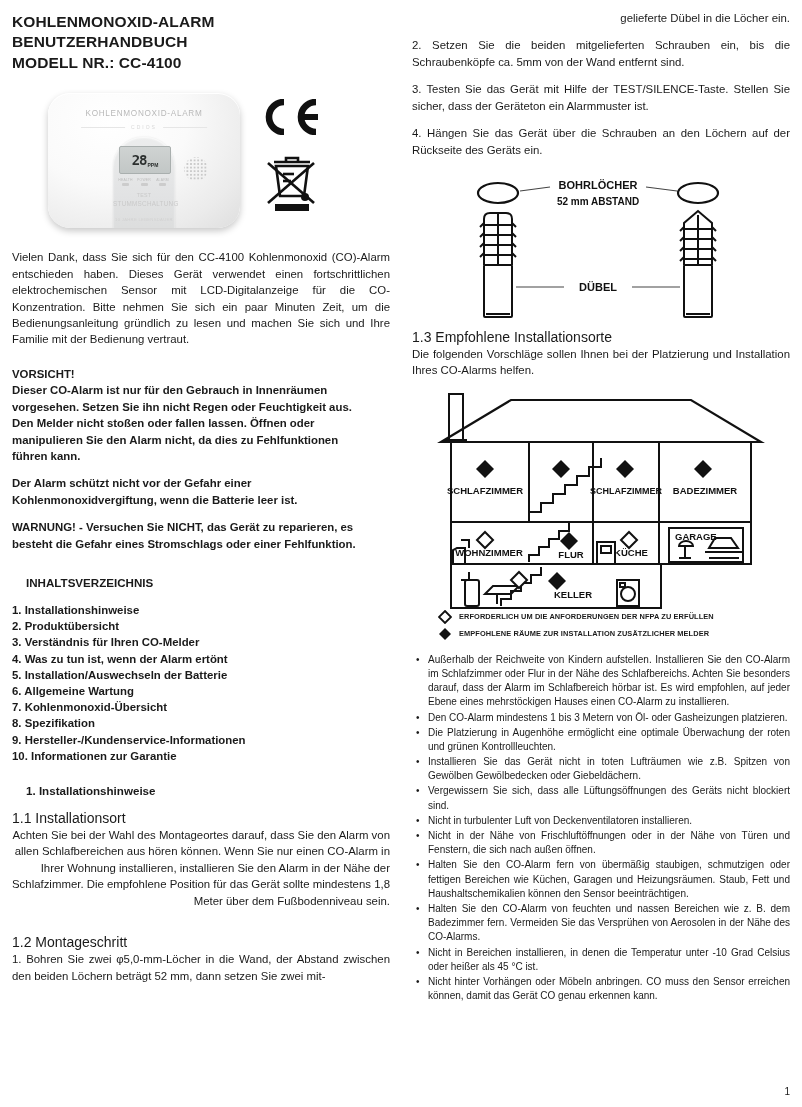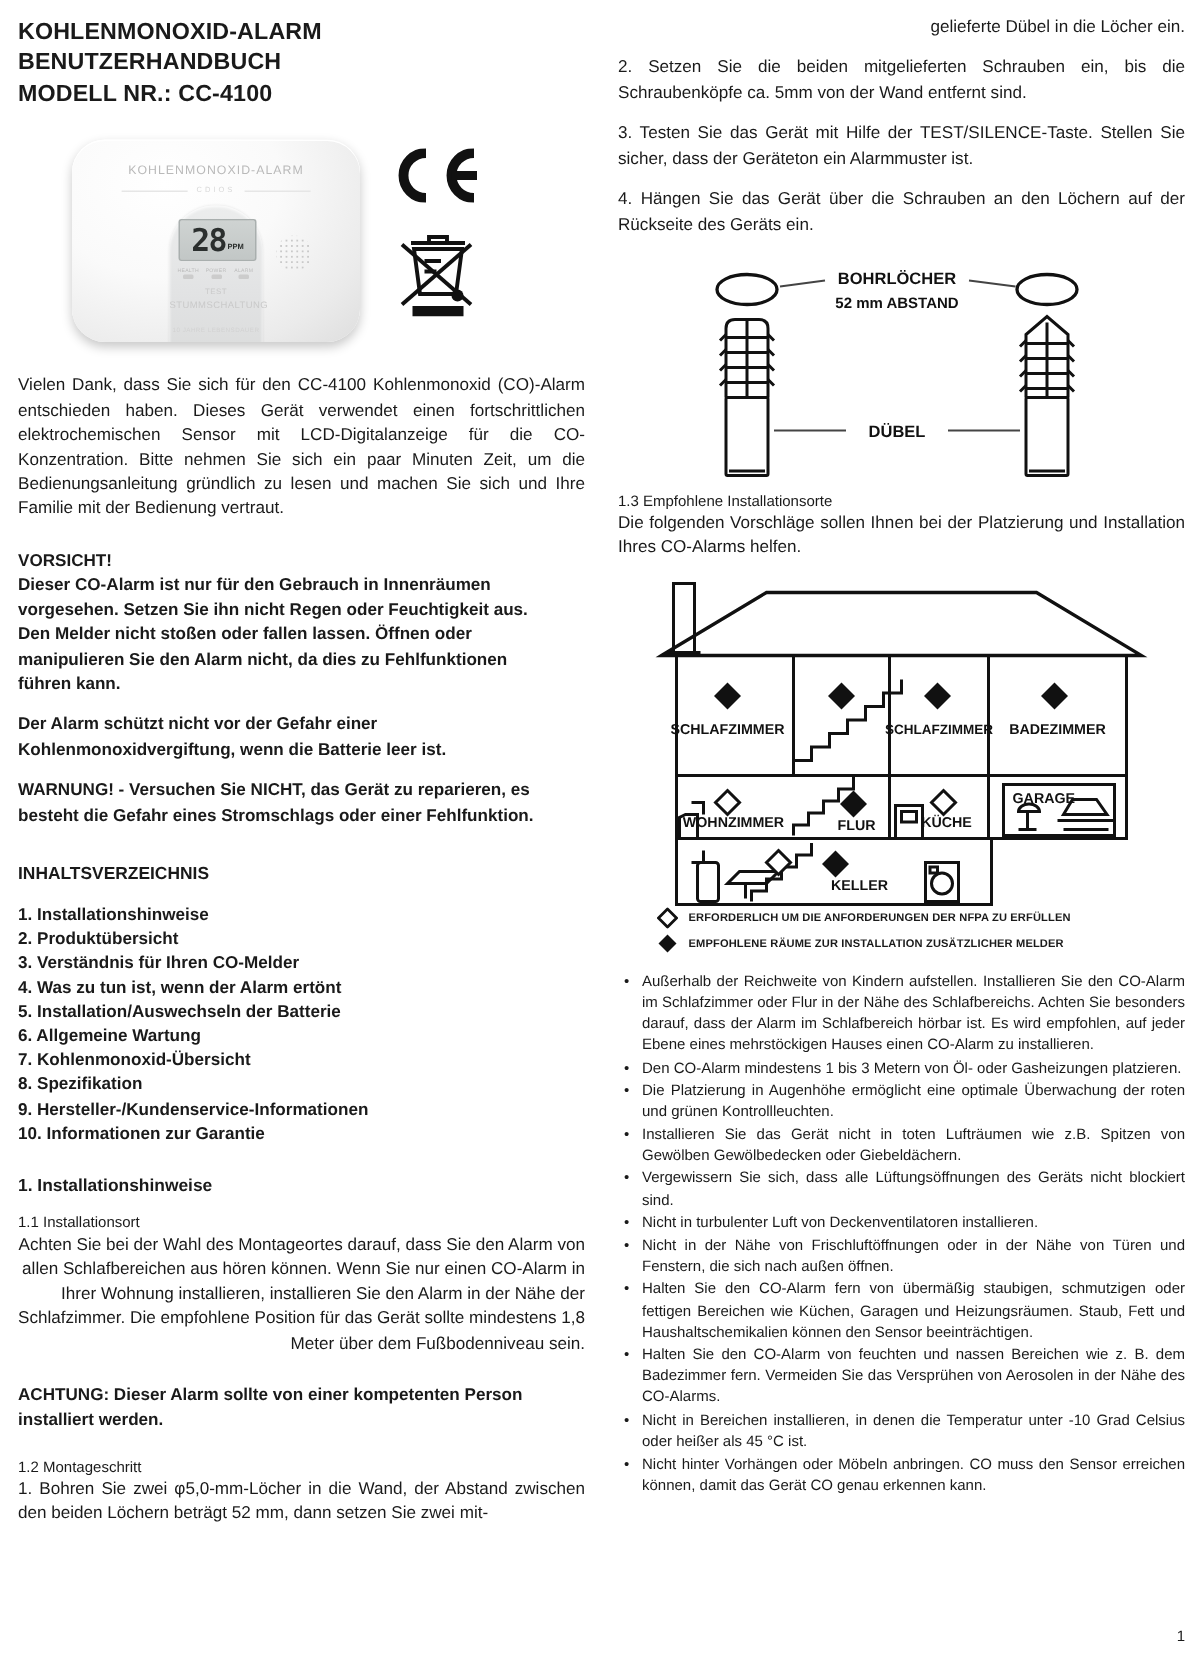--- a/index.html
+++ b/index.html
@@ -57,24 +57,24 @@
     text-align: left;
   }
   p.tight { margin-bottom: 0; }
   .gap-s { height: 7px; }
   .gap-m { height: 13px; }
   .gap-l { height: 20px; }
 
   h2.sec {
     font-size: 11.6px;
     font-weight: bold;
-    margin: 0 0 13px 0;
+    margin: 0 0 13px 14px;
   }
   h3.subsec {
-    font-size: 10px;
+    font-size: 14px;
     font-weight: normal;
     margin: 0 0 1px 0;
   }
   .toc {
     list-style: none;
     margin: 0;
     padding: 0;
   }
   .toc li {
     font-size: 11.4px;
@@ -169,21 +169,21 @@
     height: 26px;
     background: linear-gradient(180deg, #cfd3d2 0%, #c2c7c6 100%);
     border: 1px solid #a9afae;
     border-radius: 2px;
     display: flex;
     align-items: center;
     justify-content: center;
   }
   .lcd-val {
     font-family: "DejaVu Sans Mono", monospace;
-    font-size: 21px;
+    font-size: 14px;
     font-weight: bold;
     color: #2b2f2e;
     letter-spacing: -1px;
   }
   .lcd-unit {
     font-size: 5px;
     font-weight: bold;
     color: #2b2f2e;
     align-self: flex-end;
     margin: 0 0 5px 1px;
@@ -342,21 +342,20 @@
 
     <div class="gap-l"></div>
 
     <h2 class="sec">1. Installationshinweise</h2>
 
     <h3 class="subsec">1.1 Installationsort</h3>
     <p class="body nojust">Achten Sie bei der Wahl des Montageortes darauf, dass Sie den Alarm von allen Schlafbereichen aus hören können. Wenn Sie nur einen CO-Alarm in Ihrer Wohnung installieren, installieren Sie den Alarm in der Nähe der Schlafzimmer. Die empfohlene Position für das Gerät sollte mindestens 1,8 Meter über dem Fußbodenniveau sein.</p>
 
     <div class="gap-s"></div>
 
-    <p class="bold">ACHTUNG: Dieser Alarm sollte von einer kompetenten Person installiert werden.</p>
 
     <div class="gap-s"></div>
 
     <h3 class="subsec">1.2 Montageschritt</h3>
     <p class="body">1. Bohren Sie zwei φ5,0-mm-Löcher in die Wand, der Abstand zwischen den beiden Löchern beträgt 52 mm, dann setzen Sie zwei mit-</p>
   </div>
 
   <div class="col col-right">
 
     <p class="body nojust">gelieferte Dübel in die Löcher ein.</p>

